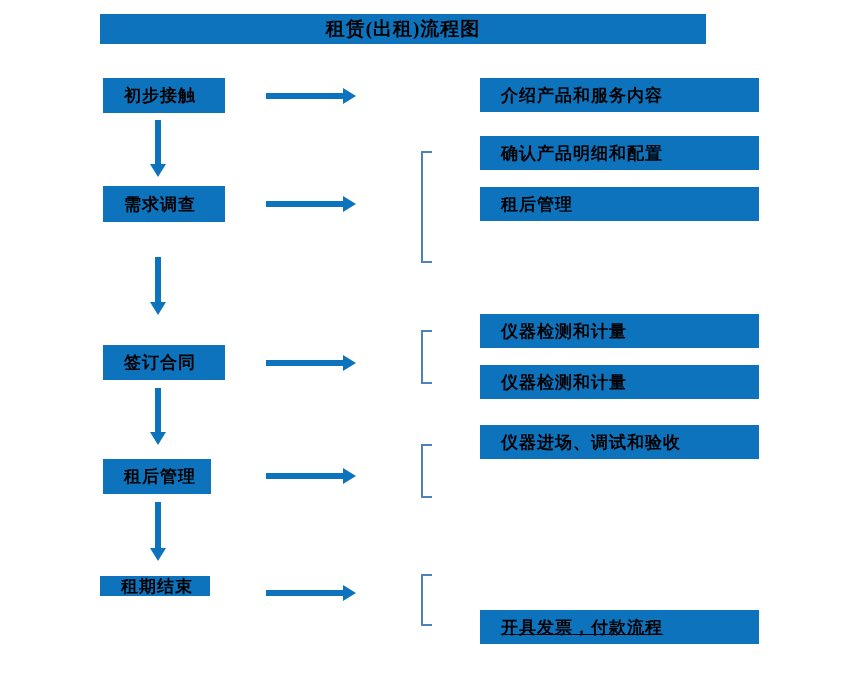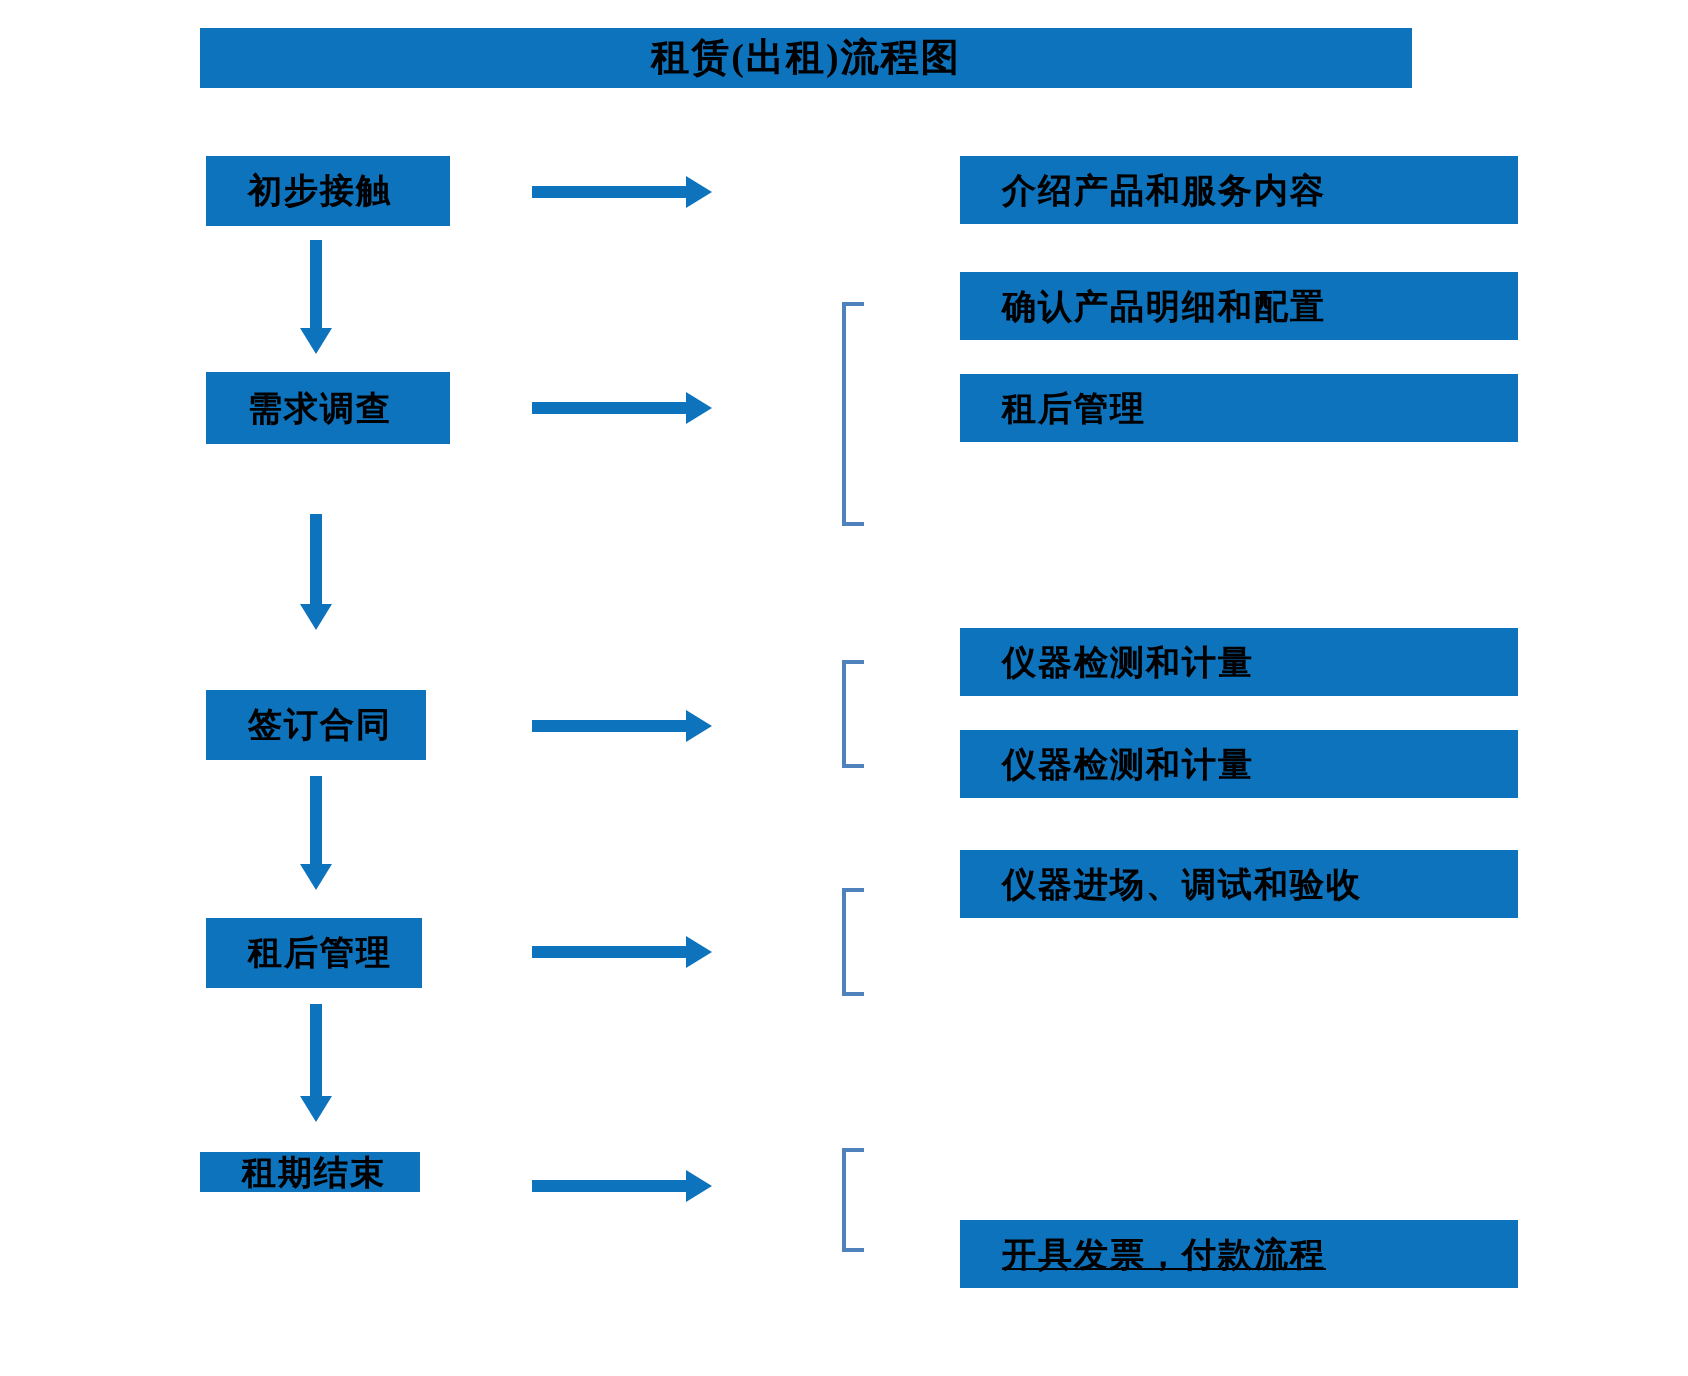--- a/index.html
+++ b/index.html
@@ -19,21 +19,21 @@
   .node{
     position:absolute;background:#0e73bd;color:#000000;
     display:flex;align-items:center;
     font-size:17px;font-weight:bold;
     padding-left:21px;box-sizing:border-box;letter-spacing:1px;
     white-space:nowrap;
   }
   
   .s1{left:103px;top:78px;width:122px;height:35px;}
   .s2{left:103px;top:186px;width:122px;height:36px;}
-  .s3{left:103px;top:345px;width:110px;height:35px;}
+  .s3{left:103px;top:345px;width:122px;height:35px;}
   .s4{left:103px;top:459px;width:108px;height:35px;}
   .s5{left:100px;top:576px;width:110px;height:20px;}
   
   .rbox{left:445px;width:279px;height:34px;margin-left:35px;}
   .r1{top:78px;}  .r2{top:136px;} .r3{top:187px;} .r4{top:245px;}
   .r5{top:314px;} .r6{top:365px;}
   .r7{top:425px;} .r8{top:492px;}
   .r9{top:559px;} .r10{top:610px;text-decoration:underline;}
   
   .harrow{position:absolute;left:266px;width:90px;height:16px;}

